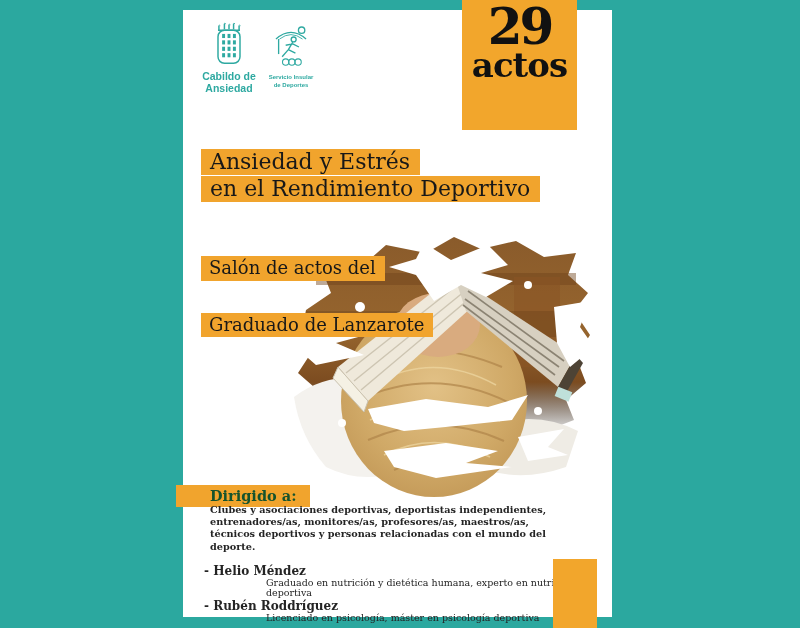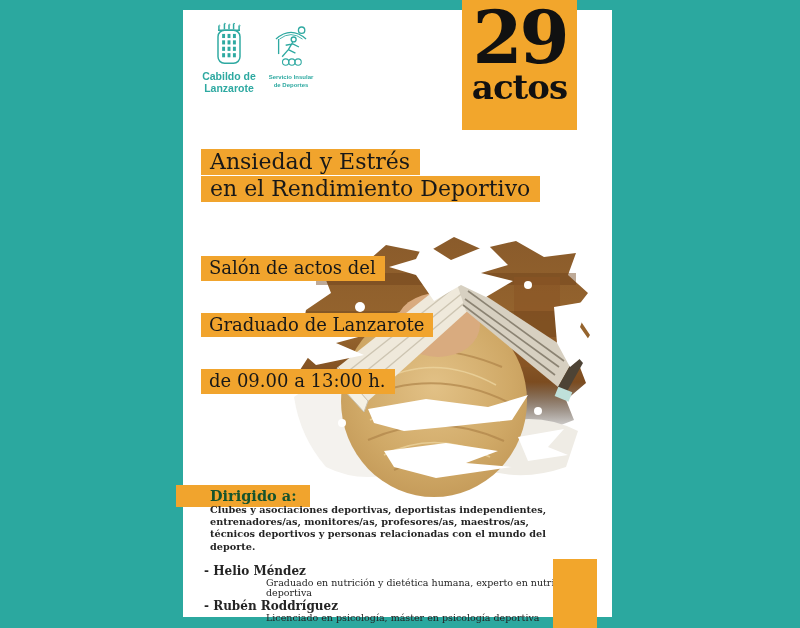--- a/index.html
+++ b/index.html
@@ -8,21 +8,21 @@
   }
   *{margin:0;padding:0;box-sizing:border-box;}
   body{background:#888;}
   .canvas{position:relative;width:800px;height:628px;background:var(--background);
           overflow:hidden;font-family:"DejaVu Serif",serif;color:var(--ink);}
   .poster{position:absolute;left:183px;top:10px;width:429px;height:607px;background:var(--poster);}
 
   
   .date-box{position:absolute;left:462px;top:0;width:115px;height:130px;background:var(--accent_box);
             z-index:5;text-align:center;color:#111;}
-  .date-day{font-size:72px;font-weight:bold;line-height:1.0;letter-spacing:-3px;margin-top:2px;}
+  .date-day{font-size:50px;font-weight:bold;line-height:1.0;letter-spacing:-3px;margin-top:2px;}
   .date-month{font-size:34px;font-weight:bold;line-height:1;margin-top:-4px;letter-spacing:-1px;}
 
   
   .logo-block{position:absolute;text-align:center;color:var(--logo_teal);
               font-family:"Liberation Sans",sans-serif;font-weight:bold;}
   .logo-cabildo{left:14px;top:12px;width:64px;}
   .logo-deportes{left:80px;top:14px;width:56px;}
   .logo-cabildo .logo-text{font-size:10.5px;line-height:1.15;}
   .logo-deportes .logo-text{font-size:6px;line-height:1.25;}
 
@@ -74,21 +74,21 @@
           <rect x="12.5" y="27" width="3.2" height="4.5"></rect>
             <rect x="18.4" y="27" width="3.2" height="4.5"></rect>
             <rect x="24.3" y="27" width="3.2" height="4.5"></rect>
           <rect x="12.5" y="34" width="3.2" height="4.5"></rect>
             <rect x="18.4" y="34" width="3.2" height="4.5"></rect>
             <rect x="24.3" y="34" width="3.2" height="4.5"></rect>
         </g>
       </svg>
       <div class="logo-text">
         <div>Cabildo de</div>
-        <div>Lanzarote</div>
+        <div>Ansiedad</div>
       </div>
     </div>
 
     <div class="logo-block logo-deportes">
       <svg width="40" height="46" viewBox="0 0 44 52">
         <g stroke="#2EA9A1" fill="none" stroke-width="1.5">
           <circle cx="34" cy="7" r="3.6"></circle>
           <path d="M5,17 Q22,2 39,17"></path>
           <path d="M9,17 Q22,7 35,17" stroke-width="1"></path>
           <path d="M8,17 L8,34"></path>
@@ -177,21 +177,20 @@
     </svg>
 
     <div class="title-block">
       <div class="bar">Ansiedad y Estrés</div>
       <div class="bar">en el Rendimiento Deportivo</div>
     </div>
 
     <div class="venue-block">
       <div class="bar">Salón de actos del</div>
       <div class="bar">Graduado de Lanzarote</div>
-      <div class="bar">de 09.00 a 13:00 h.</div>
     </div>
 
     <div class="section-bar dirigido-bar">Dirigido a:</div>
     <div class="dirigido-body">Clubes y asociaciones deportivas, deportistas independientes, entrenadores/as, monitores/as, profesores/as, maestros/as, técnicos deportivos y personas relacionadas con el mundo del deporte.</div>
 
     <div class="speakers">
       <div class="speaker-name">- Helio Méndez</div>
       <div class="speaker-bio">Graduado en nutrición y dietética humana, experto en nutrición deportiva</div>
       <div class="speaker-name">- Rubén Roddríguez</div>
       <div class="speaker-bio">Licenciado en psicología, máster en psicología deportiva</div>

